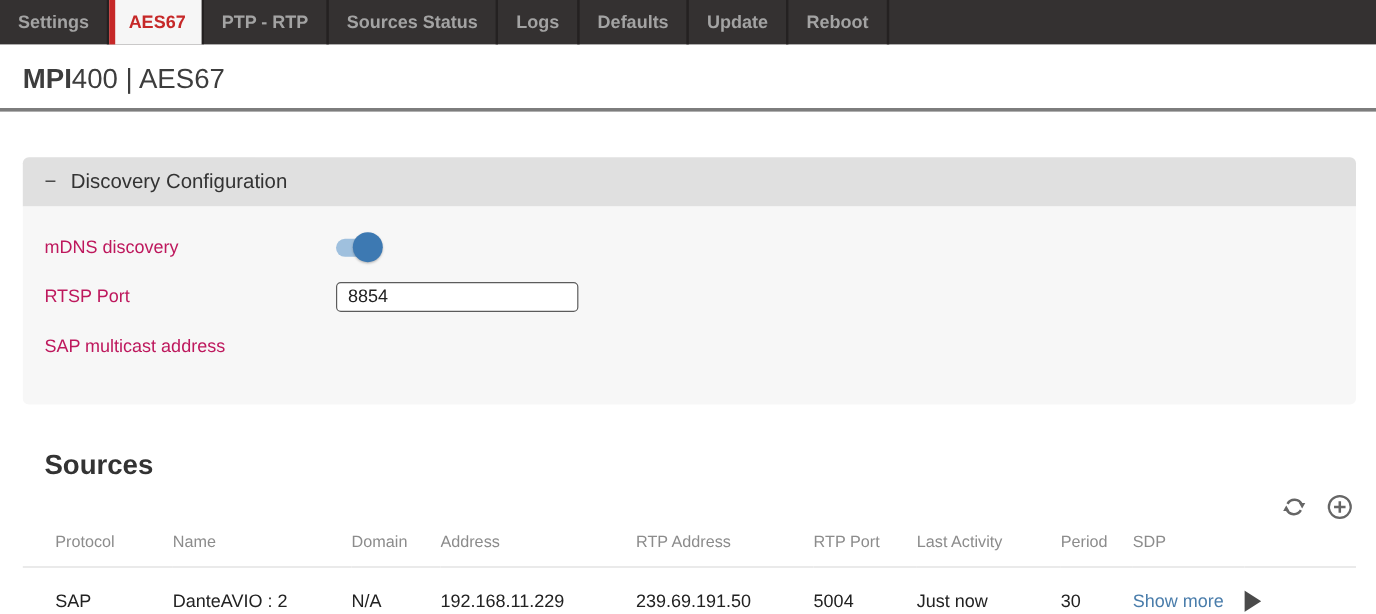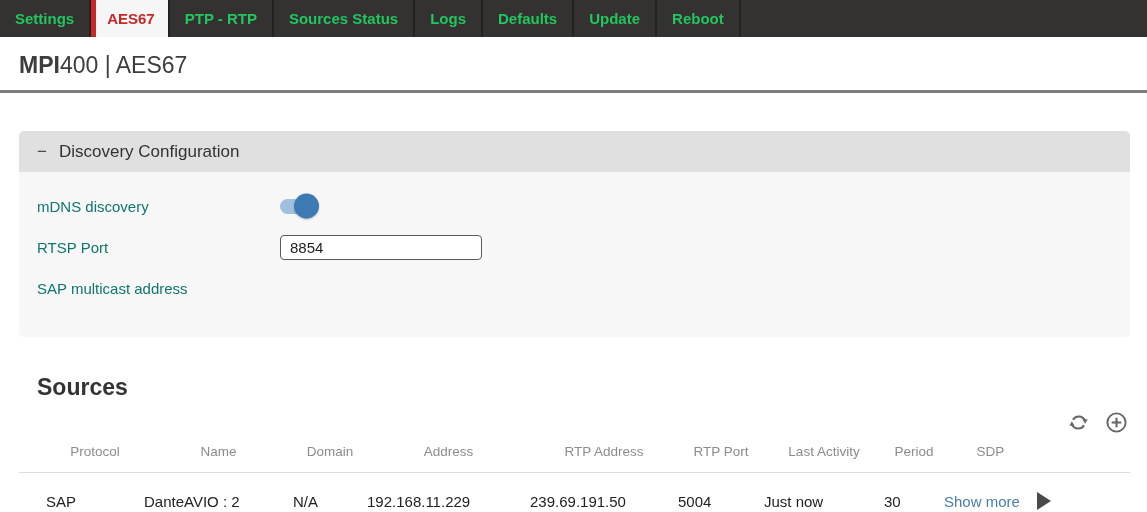--- a/index.html
+++ b/index.html
@@ -2,21 +2,21 @@
 <html><head>
 <meta charset="utf-8">
 <style>
   * { box-sizing: border-box; margin: 0; padding: 0; }
   html, body { width: 1147px; height: 512px; background: #ffffff;
     font-family: "Liberation Sans", sans-serif; overflow: hidden; }
 
   
   .navbar { display: flex; height: 37px; background: #343131; }
   .tab { display: flex; align-items: center; padding: 0 15px; font-size: 15px;
-    font-weight: bold; color: #22c55e; border-right: 2px solid #242121;
+    font-weight: bold; color: #a3a3a3; border-right: 2px solid #242121;
     cursor: pointer; white-space: nowrap; }
   .tab.active { background: #f6f6f6; color: #c62828;
     border-left: 5px solid #c62828; padding: 0 13px 0 11px; }
 
   
   .page-header { height: 53px; display: flex; align-items: center;
     padding: 4px 19px 0; font-size: 23px; color: #3d3d3d; border-radius: 9px; }
   .page-header .brand { font-weight: bold; }
   .header-divider { height: 3px; background: #7d7d7d; width: 100%; }
 
@@ -26,21 +26,21 @@
   .panel { margin-top: 38px; border-radius: 5px; }
   .panel-header { display: flex; align-items: center; gap: 12px;
     background: #e0e0e0; height: 41px; padding: 0 18px; font-size: 17px;
     color: #333333; border-radius: 5px 5px 0 0; cursor: pointer; }
   .collapse-glyph { font-size: 17px; color: #444; }
   .panel-body { background: #f7f7f7; border-radius: 0 0 5px 5px;
     padding: 20px 0 27px; }
   .field-row { display: flex; align-items: center; min-height: 28px;
     margin-bottom: 13px; padding-left: 18px; }
   .field-row:last-child { margin-bottom: 8px; }
-  .field-label { width: 243px; font-size: 15px; color: #0f766e; }
+  .field-label { width: 243px; font-size: 15px; color: #be185d; }
   .text-input { width: 202px; height: 25px; border: 1px solid #5c5c5c;
     border-radius: 4px; background: #ffffff; padding: 0 9px; font-size: 15px;
     color: #222222; font-family: "Liberation Sans", sans-serif; outline: none; }
 
   
   .toggle { position: relative; width: 37px; height: 15px; margin: 5px 0;
     background: #9fc0de; border-radius: 8px; cursor: pointer; }
   .toggle .knob { position: absolute; right: -2px; top: 50%;
     transform: translateY(-50%); width: 25px; height: 25px; border-radius: 50%;
     background: #3d79b2; box-shadow: 0 1px 2px rgba(0,0,0,0.25); }
@@ -49,21 +49,21 @@
   .sources { margin-top: 37px; }
   .sources-title { font-size: 23px; color: #333333; padding-left: 18px; }
   .sources-toolbar { display: flex; justify-content: flex-end; gap: 15px;
     align-items: center; margin: 10px 2px 2px 0; }
   .icon-btn { width: 23px; height: 23px; cursor: pointer; display: flex;
     align-items: center; justify-content: center; }
 
   table.sources-table { width: 100%; border-collapse: collapse;
     table-layout: fixed; }
   .sources-table th { font-size: 13.5px; font-weight: normal; color: #8c8c8c;
-    text-align: center; padding: 8px 0 13px; border-bottom: 1px solid #dddddd;
+    text-align: left; padding: 8px 0 13px; border-bottom: 1px solid #dddddd;
     white-space: nowrap; overflow: hidden; }
   .sources-table td { font-size: 15px; color: #222222; padding: 19px 0;
     border-bottom: 1px solid #dddddd; white-space: nowrap; overflow: hidden; }
   .col-first { padding-left: 27px !important; }
   .sdp-link { color: #4a7dab; cursor: pointer; }
   .play-btn { width: 0; height: 0; border-top: 9px solid transparent;
     border-bottom: 9px solid transparent; border-left: 14px solid #4a4a4a;
     cursor: pointer; }
 </style>
 </head>

